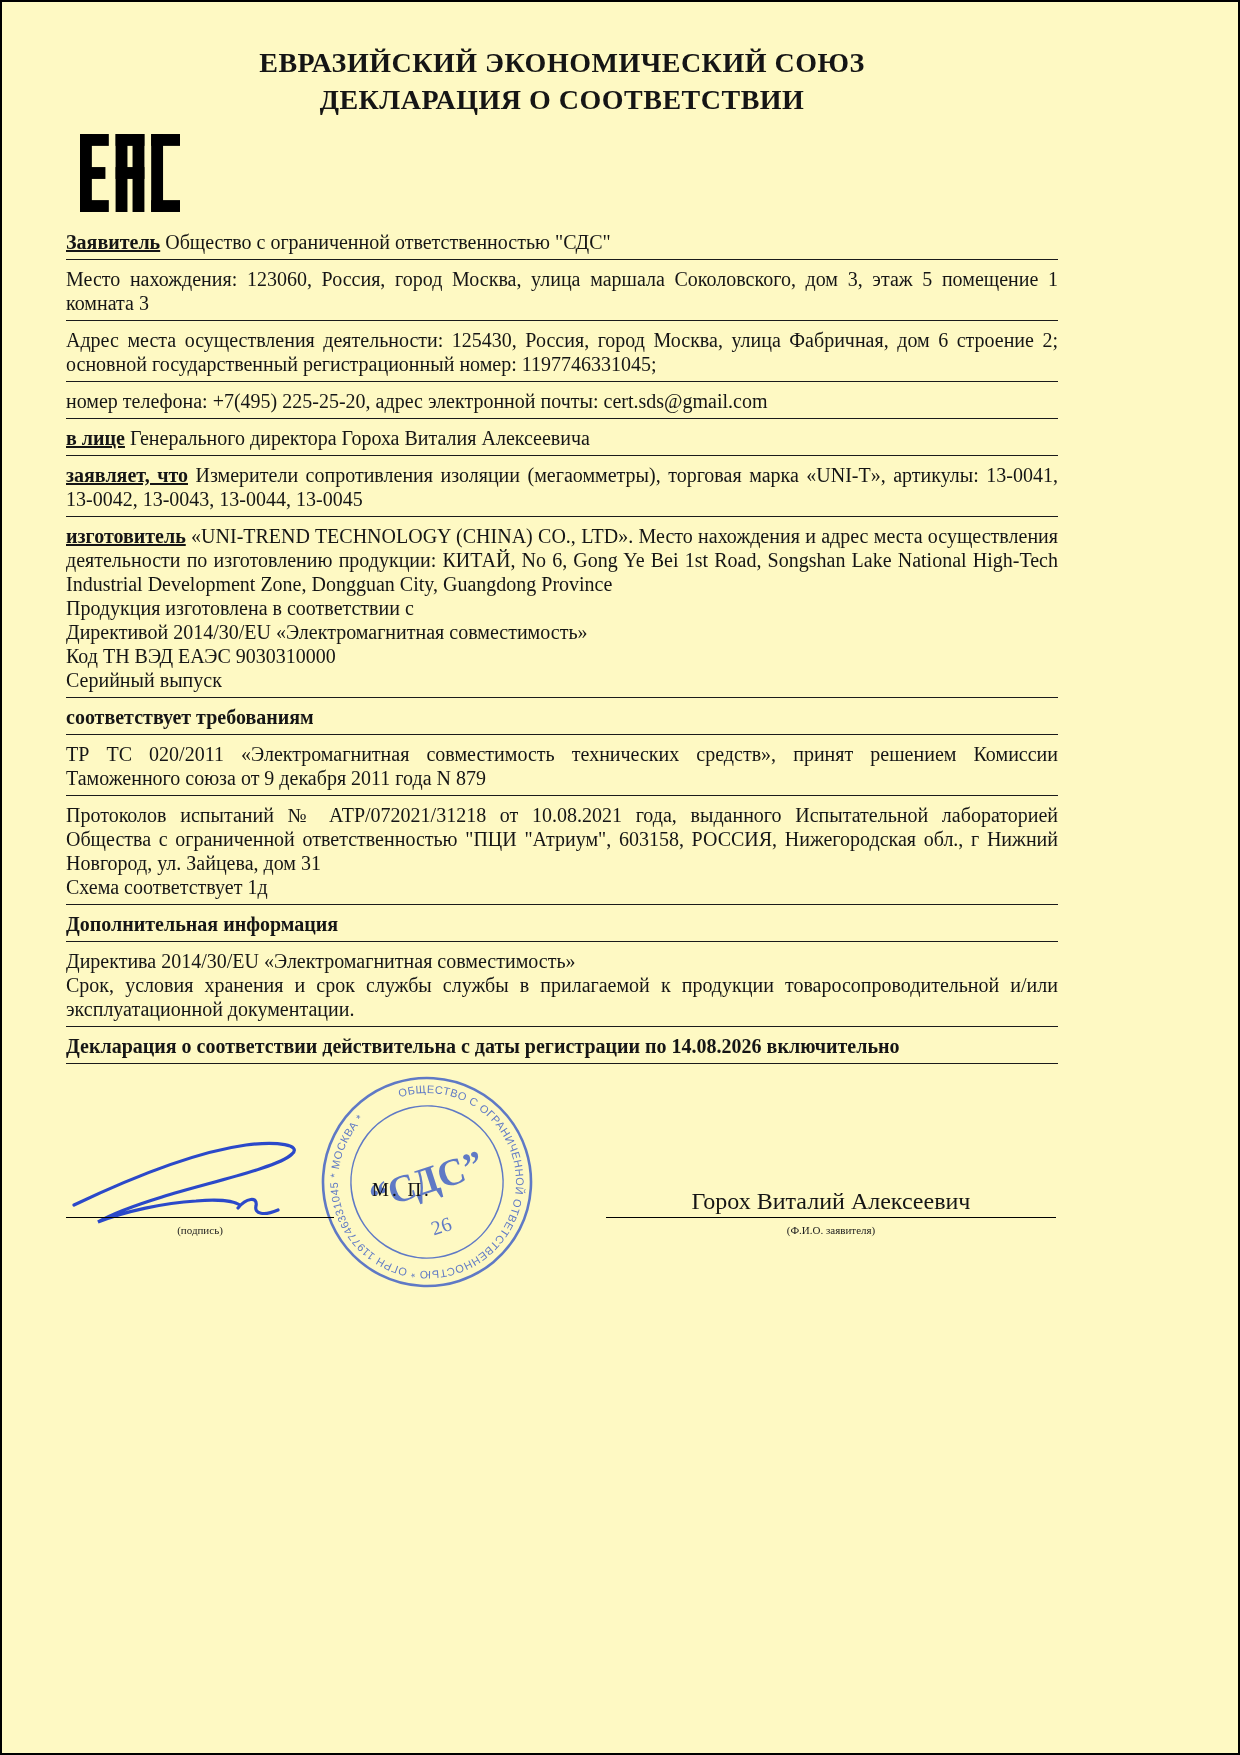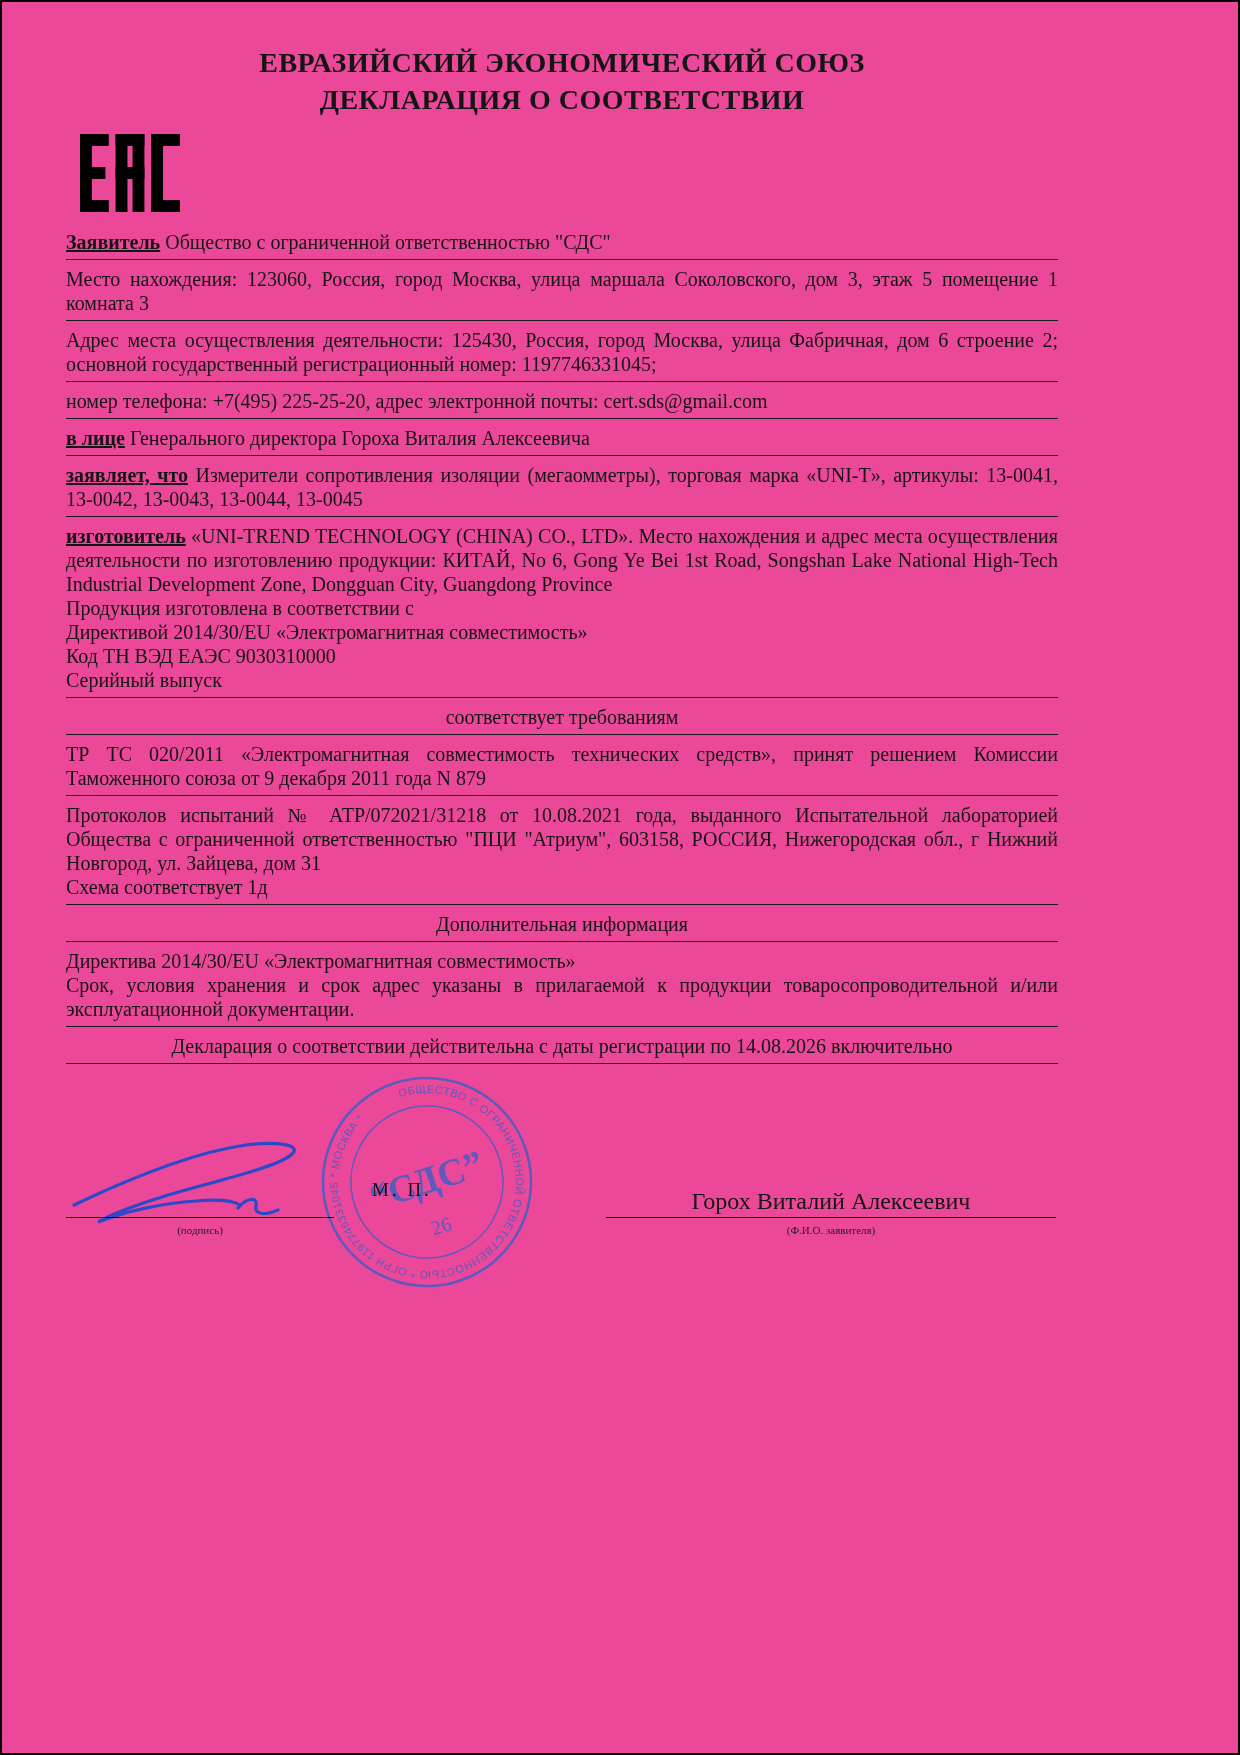--- a/index.html
+++ b/index.html
@@ -1,38 +1,38 @@
 <!DOCTYPE html>
 <html><head>
 <meta charset="utf-8">
 <style>
   html,body { margin:0; padding:0; background:#fff; }
   .page {
     position:relative;
     width:1240px; height:1755px;
     box-sizing:border-box;
     border:2.5px solid #000;
-    background:#ec4899;
+    background:#fef9c3;
     color:#151515;
     font-family:"Liberation Serif", serif;
     overflow:hidden;
   }
   .content { margin-left:64px; width:992px; }
   .title { text-align:center; font-weight:bold; font-size:28px; line-height:37px; padding-top:42px; letter-spacing:0.5px; }
   .eac { display:block; margin:16px 0 0 14px; }
   .sec {
     font-size:20px; line-height:24px;
     padding:4px 0 5px; margin-bottom:3px;
     border-bottom:1.6px solid #1b1b1b;
   }
   .sec.first { margin-top:14px; }
   .just { text-align:justify; }
   .para { margin:0; }
   b.lead { font-weight:bold;text-decoration:underline; }
-  .boldline { font-weight:normal;text-align:center; }
+  .boldline { font-weight:bold; }
   .sig-area { position:relative; height:238px; }
   .sign { position:absolute; left:0; top:42px; }
   .stamp { position:absolute; left:246px; top:0; }
   .mp { position:absolute; left:306px; top:112px; font-size:19px; letter-spacing:3px; color:#111; }
   .line { position:absolute; height:0; border-bottom:1.6px solid #000; }
   .line-left  { left:0; top:150px; width:268px; }
   .line-right { left:540px; top:150px; width:450px; }
   .cap { position:absolute; font-size:11px; text-align:center; color:#222; }
   .cap-left  { left:0; top:157px; width:268px; }
   .cap-right { left:540px; top:157px; width:450px; }
@@ -118,21 +118,21 @@
       </p>
       <div>Схема соответствует 1д</div>
     </div>
 
     <div class="sec boldline">
       <span>Дополнительная информация</span>
     </div>
 
     <div class="sec just">
       <div>Директива 2014/30/EU «Электромагнитная совместимость»</div>
-      <div>Срок, условия хранения и срок адрес указаны в прилагаемой к продукции товаросопроводительной и/или эксплуатационной документации.</div>
+      <div>Срок, условия хранения и срок службы службы в прилагаемой к продукции товаросопроводительной и/или эксплуатационной документации.</div>
     </div>
 
     <div class="sec boldline">
       <span>Декларация о соответствии действительна с даты регистрации по 14.08.2026 включительно</span>
     </div>
 
     <div class="sig-area">
 
       <svg class="sign" width="300" height="130" viewBox="0 0 300 130" aria-hidden="true">
         <path d="M8 96 C 50 76, 122 44, 180 36 C 212 32, 236 36, 226 45 C 212 59, 140 74, 96 88 C 70 96, 46 105, 32 113 C 60 102, 98 94, 130 92 C 152 90, 168 92, 174 96 M 172 99 c 8 -10 20 -12 18 -2 c -2 8 8 10 22 4" fill="none" stroke-width="3.2" stroke-linecap="round" stroke="#2b49c9"></path>

